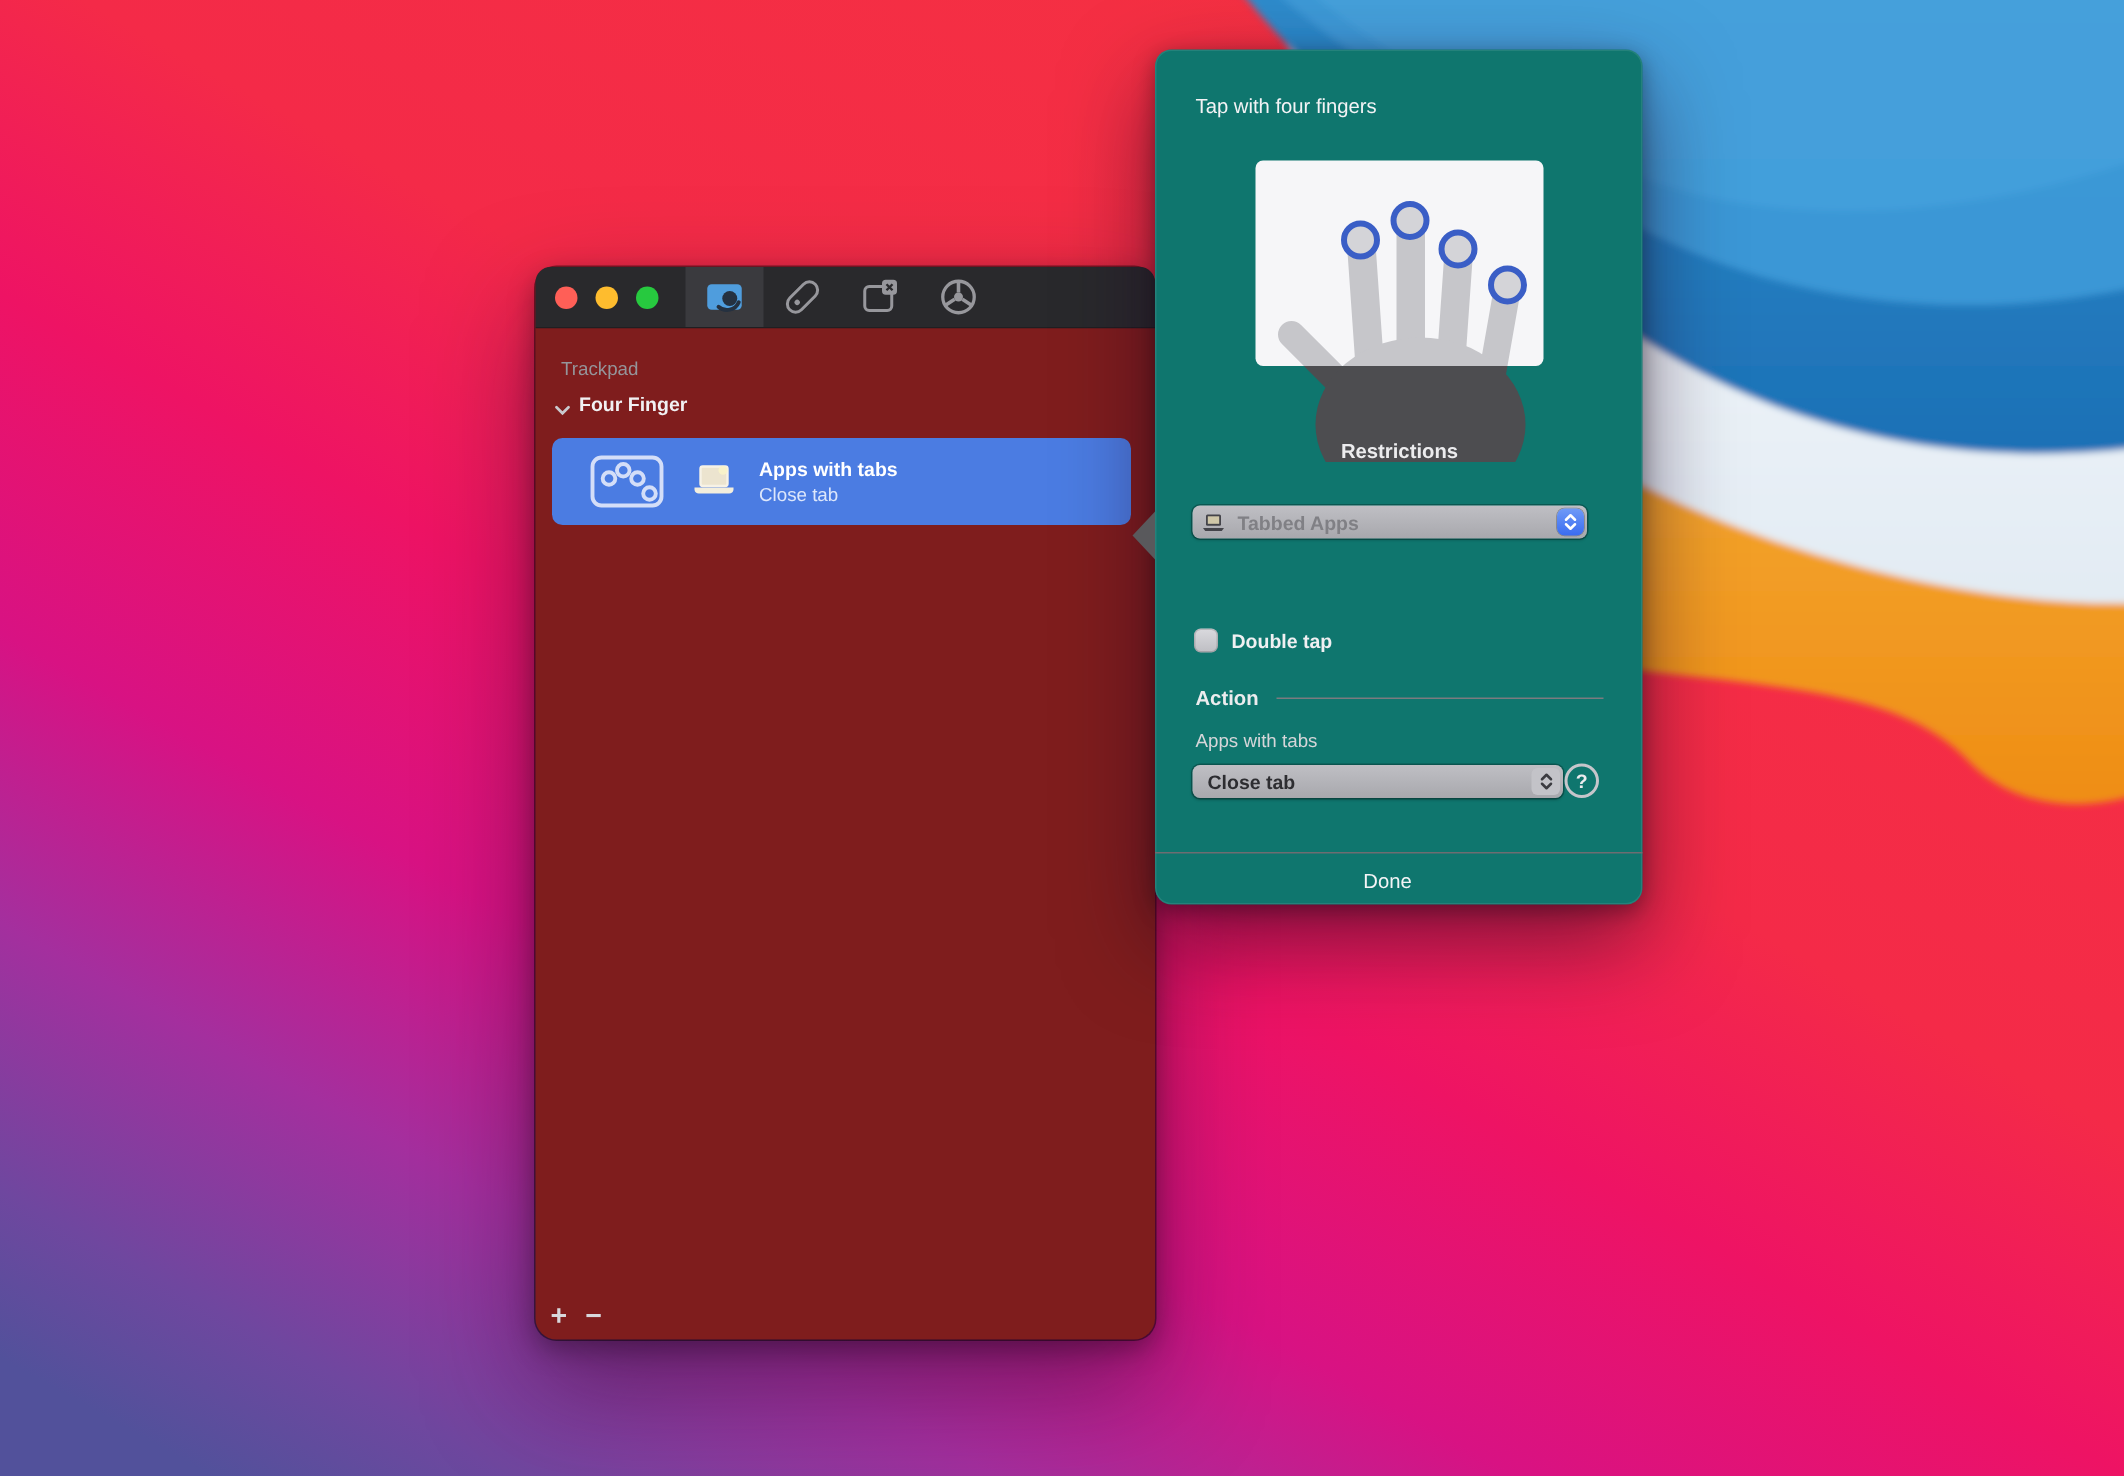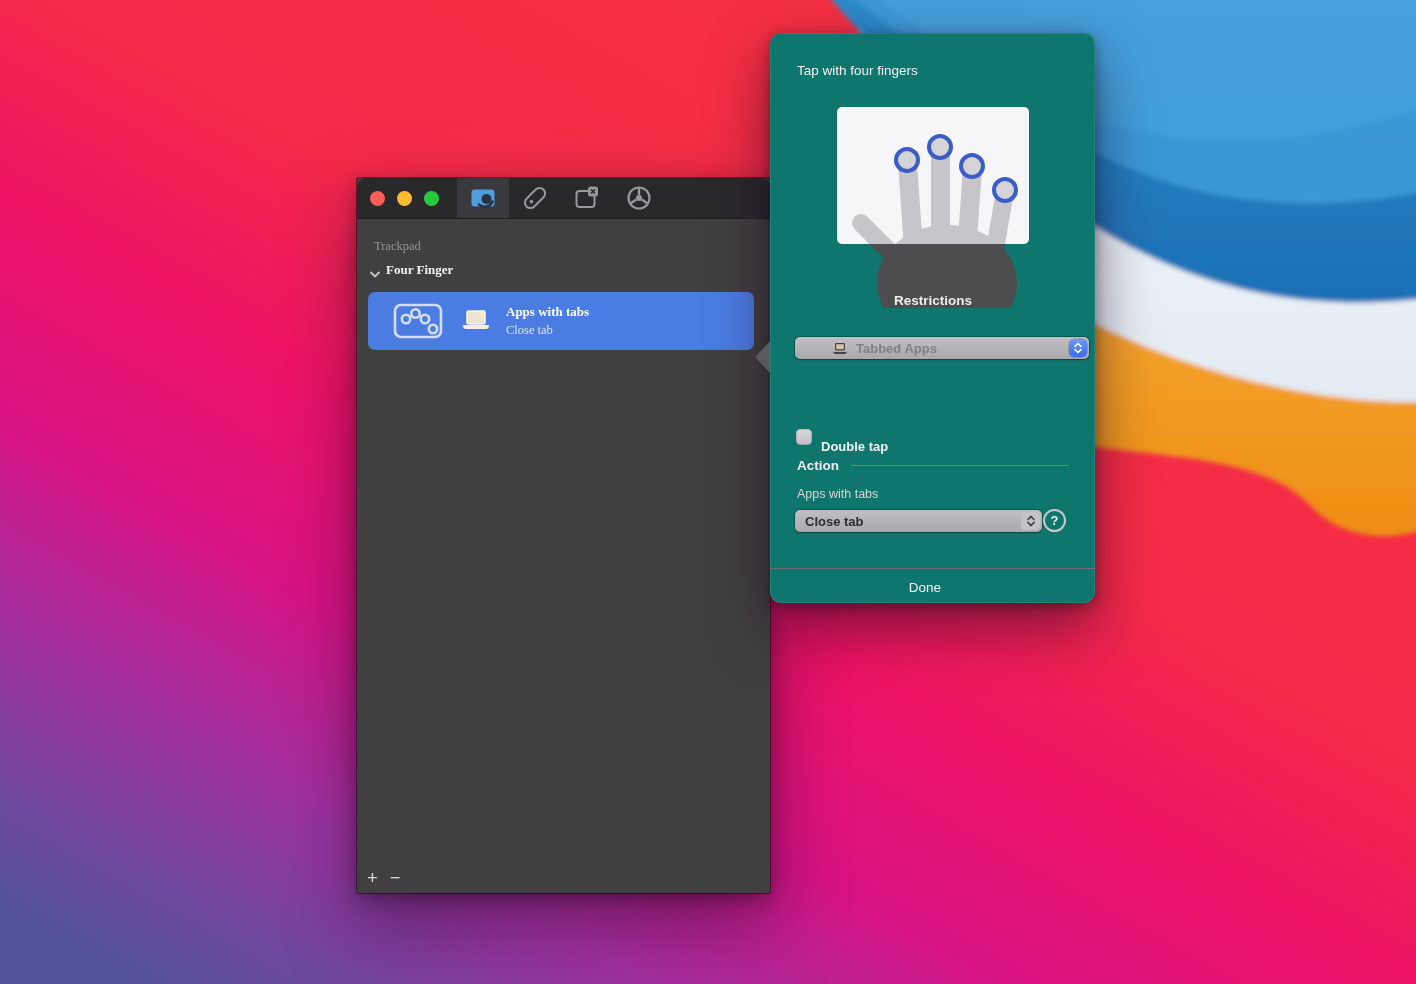--- a/index.html
+++ b/index.html
@@ -7,23 +7,22 @@
     position:relative; width:1416px; height:984px; overflow:hidden;
     font-family:"Liberation Sans", sans-serif;
     -webkit-font-smoothing:antialiased;
   }
   .stage svg { display:block; }
   .wallpaper { position:absolute; inset:0; }
 
   
   .main-window {
     position:absolute; left:357px; top:178px; width:413px; height:715px;
-    background:#404040; border-radius:2px;
+    background:#7f1d1d; border-radius:14px;
     box-shadow:0 0 0 1px rgba(0,0,0,.45), 0 30px 70px rgba(40,10,45,.5), 0 6px 18px rgba(0,0,0,.35);
-    font-family:Liberation Serif, serif;
   }
   .titlebar {
     position:absolute; left:0; top:0; right:0; height:40px;
     background:#29292c; border-radius:10px 10px 0 0;
     border-bottom:1px solid #1f1f22; display:flex; align-items:center;
   }
   .traffic { display:flex; gap:12px; padding-left:13px; margin-right:18px; }
   .light { width:15px; height:15px; border-radius:50%; }
   .light.red    { background:#ff5f57; }
   .light.yellow { background:#febc2e; }
@@ -67,40 +66,40 @@
   .heading-row { position:absolute; left:27px; right:26px; display:flex; align-items:center; gap:12px;
                  color:#ececee; font-size:13.5px; font-weight:600; }
   .heading-row .line { flex:1; height:1px; background:#7b7b7f; }
   .heading-restrictions { top:260px;flex-direction:column; }
   .heading-action { top:425px; }
 
   .dropdown {
     position:absolute; height:22px; border-radius:5px;
     background:linear-gradient(#bfbfc4,#a8a8ad);
     box-shadow:0 0 0 1px rgba(0,0,0,.25), 0 1px 2px rgba(0,0,0,.25);
-    display:flex; align-items:center;padding-left:31px;
+    display:flex; align-items:center;
   }
   .app-dropdown { left:25px; top:304px; width:263px; }
   .app-dropdown .dd-icon { margin-left:6px; }
   .dd-text-dim { margin-left:7px; font-size:13px; font-weight:600; color:#808085; }
   .stepper-blue {
     margin-left:auto; margin-right:2px; width:18px; height:18px; border-radius:5px;
     background:linear-gradient(#6f9af7,#3a6cf0); display:flex; align-items:center; justify-content:center;
     box-shadow:0 0 0 0.5px rgba(0,0,0,.3);
   }
   .modifier-btn {
     position:absolute; left:25px; top:345px; width:237px; height:25px;
     border:2px solid #cfcfd4; border-radius:7px; background:transparent;
     color:#f2f2f4; font-weight:bold; font-size:12.5px; font-family:"Liberation Sans", sans-serif;
   }
   .check-row { position:absolute; left:26px; top:386px; display:flex; align-items:center; gap:9px; }
   .checkbox { width:16px; height:16px; border-radius:4.5px;
               background:linear-gradient(#dadade,#bebec3);
               box-shadow:inset 0 0 0 1px rgba(0,0,0,.15); }
-  .check-label { font-size:13px; font-weight:bold; color:#f0f0f2;margin-top:20px; }
+  .check-label { font-size:13px; font-weight:bold; color:#f0f0f2; }
 
   .field-label { position:absolute; left:27px; top:454px; font-size:12.5px; color:#d6d6d9; }
   .action-dropdown { left:25px; top:477px; width:237px; padding-left:10px; }
   .dd-text-dark { font-size:13px; font-weight:bold; color:#2d2d31; }
   .stepper-gray {
     margin-left:auto; margin-right:2px; width:19px; height:18px; border-radius:4px;
     background:#c3c3c8; display:flex; align-items:center; justify-content:center;
   }
   .help-btn {
     position:absolute; left:273px; top:476px; width:23px; height:23px; border-radius:50%;

